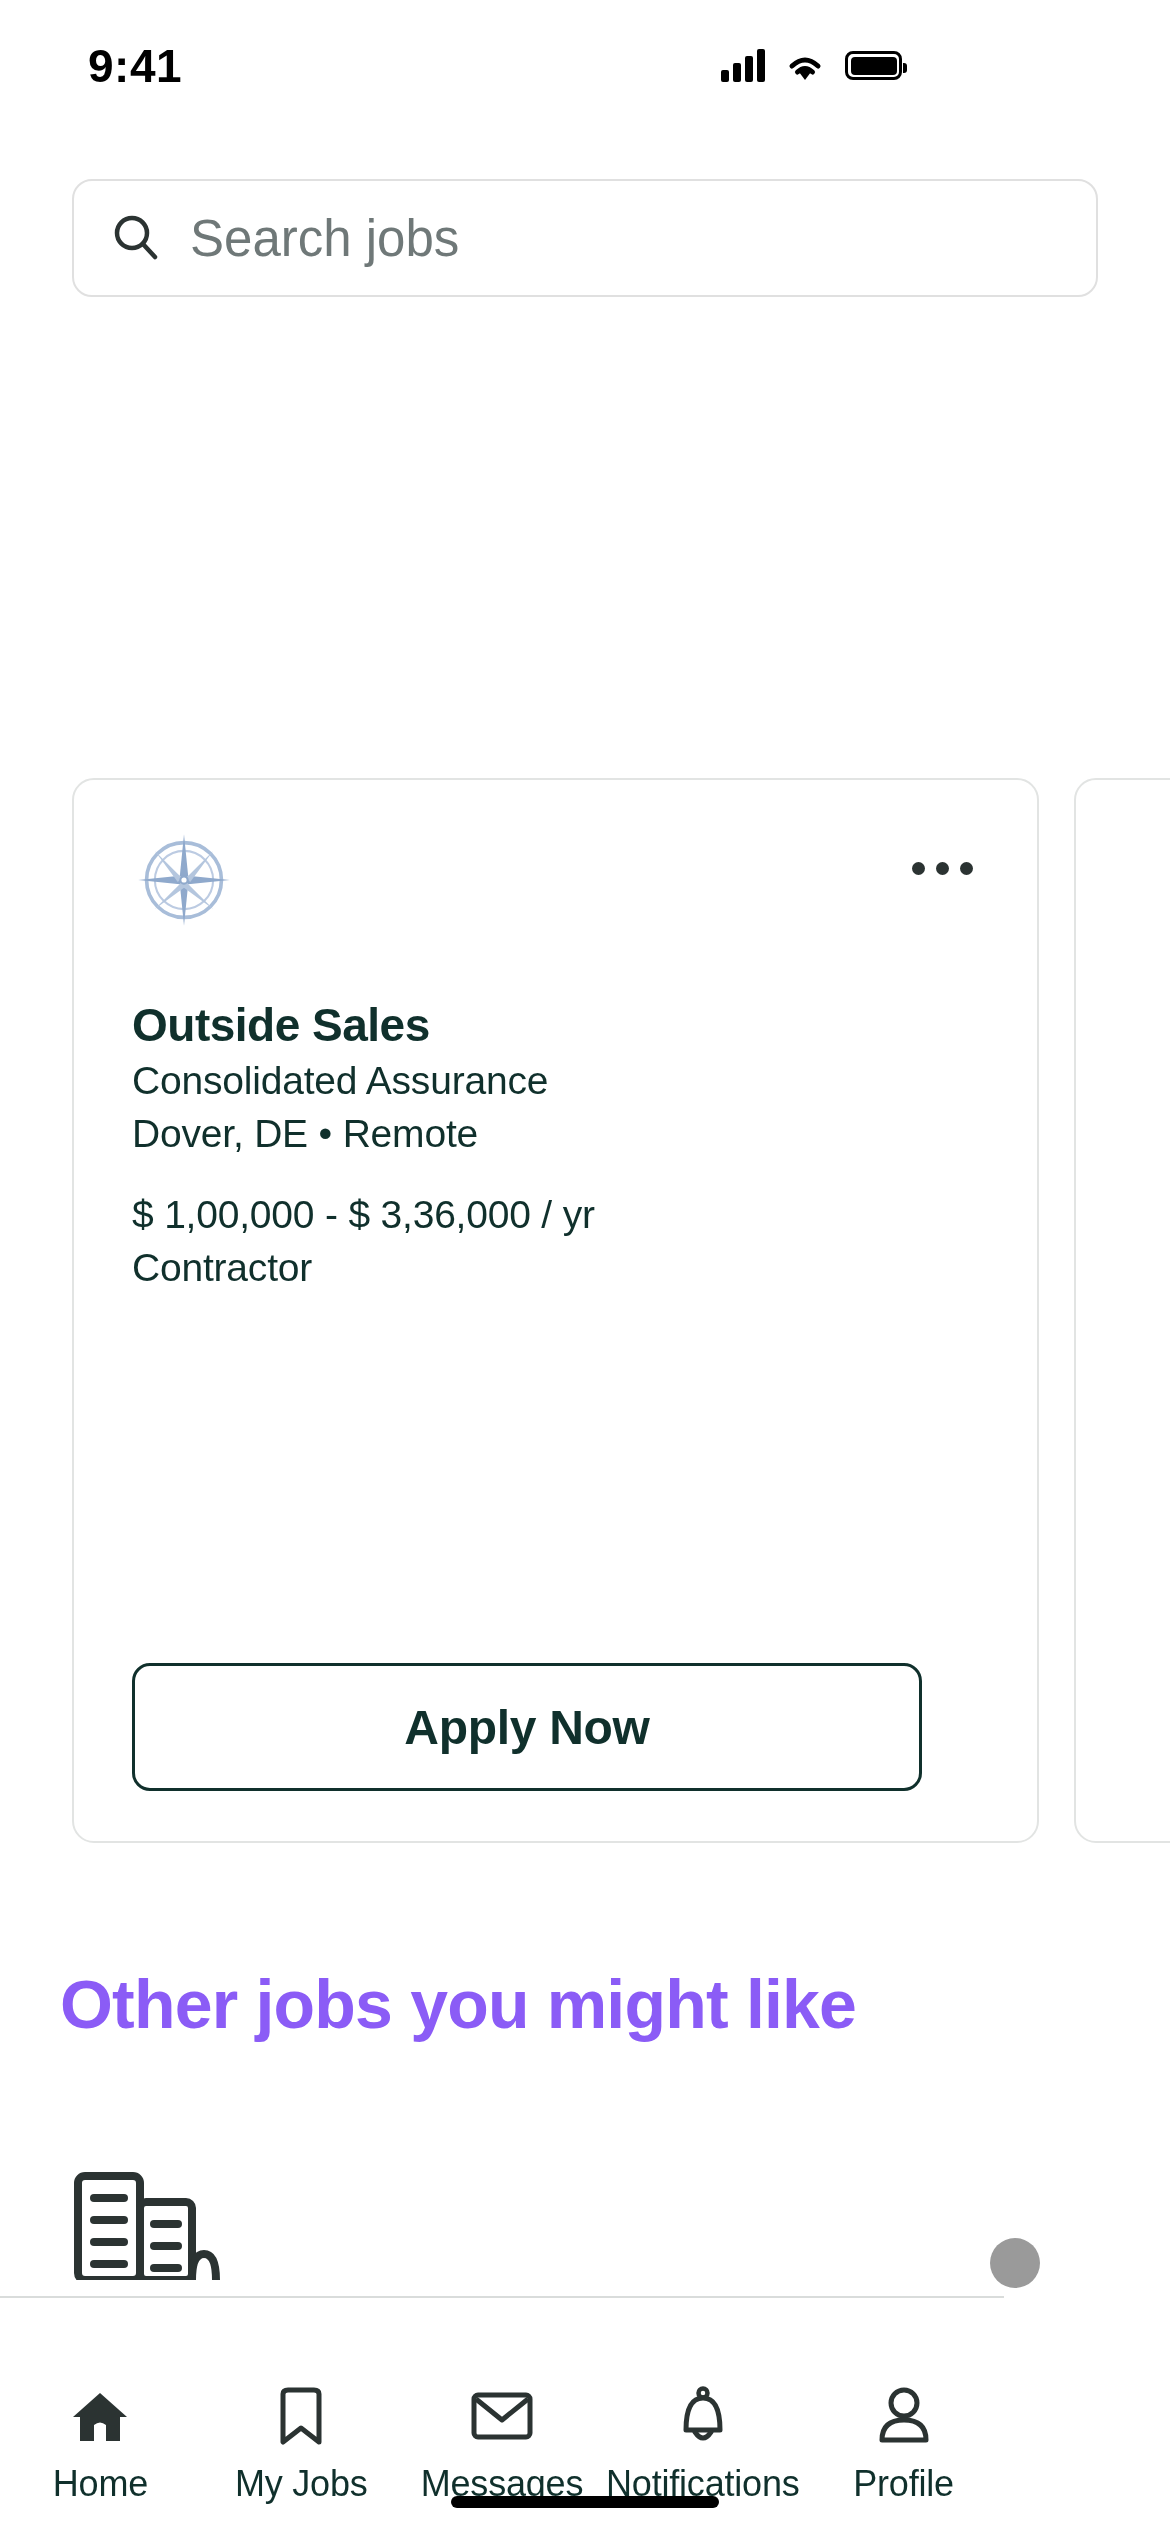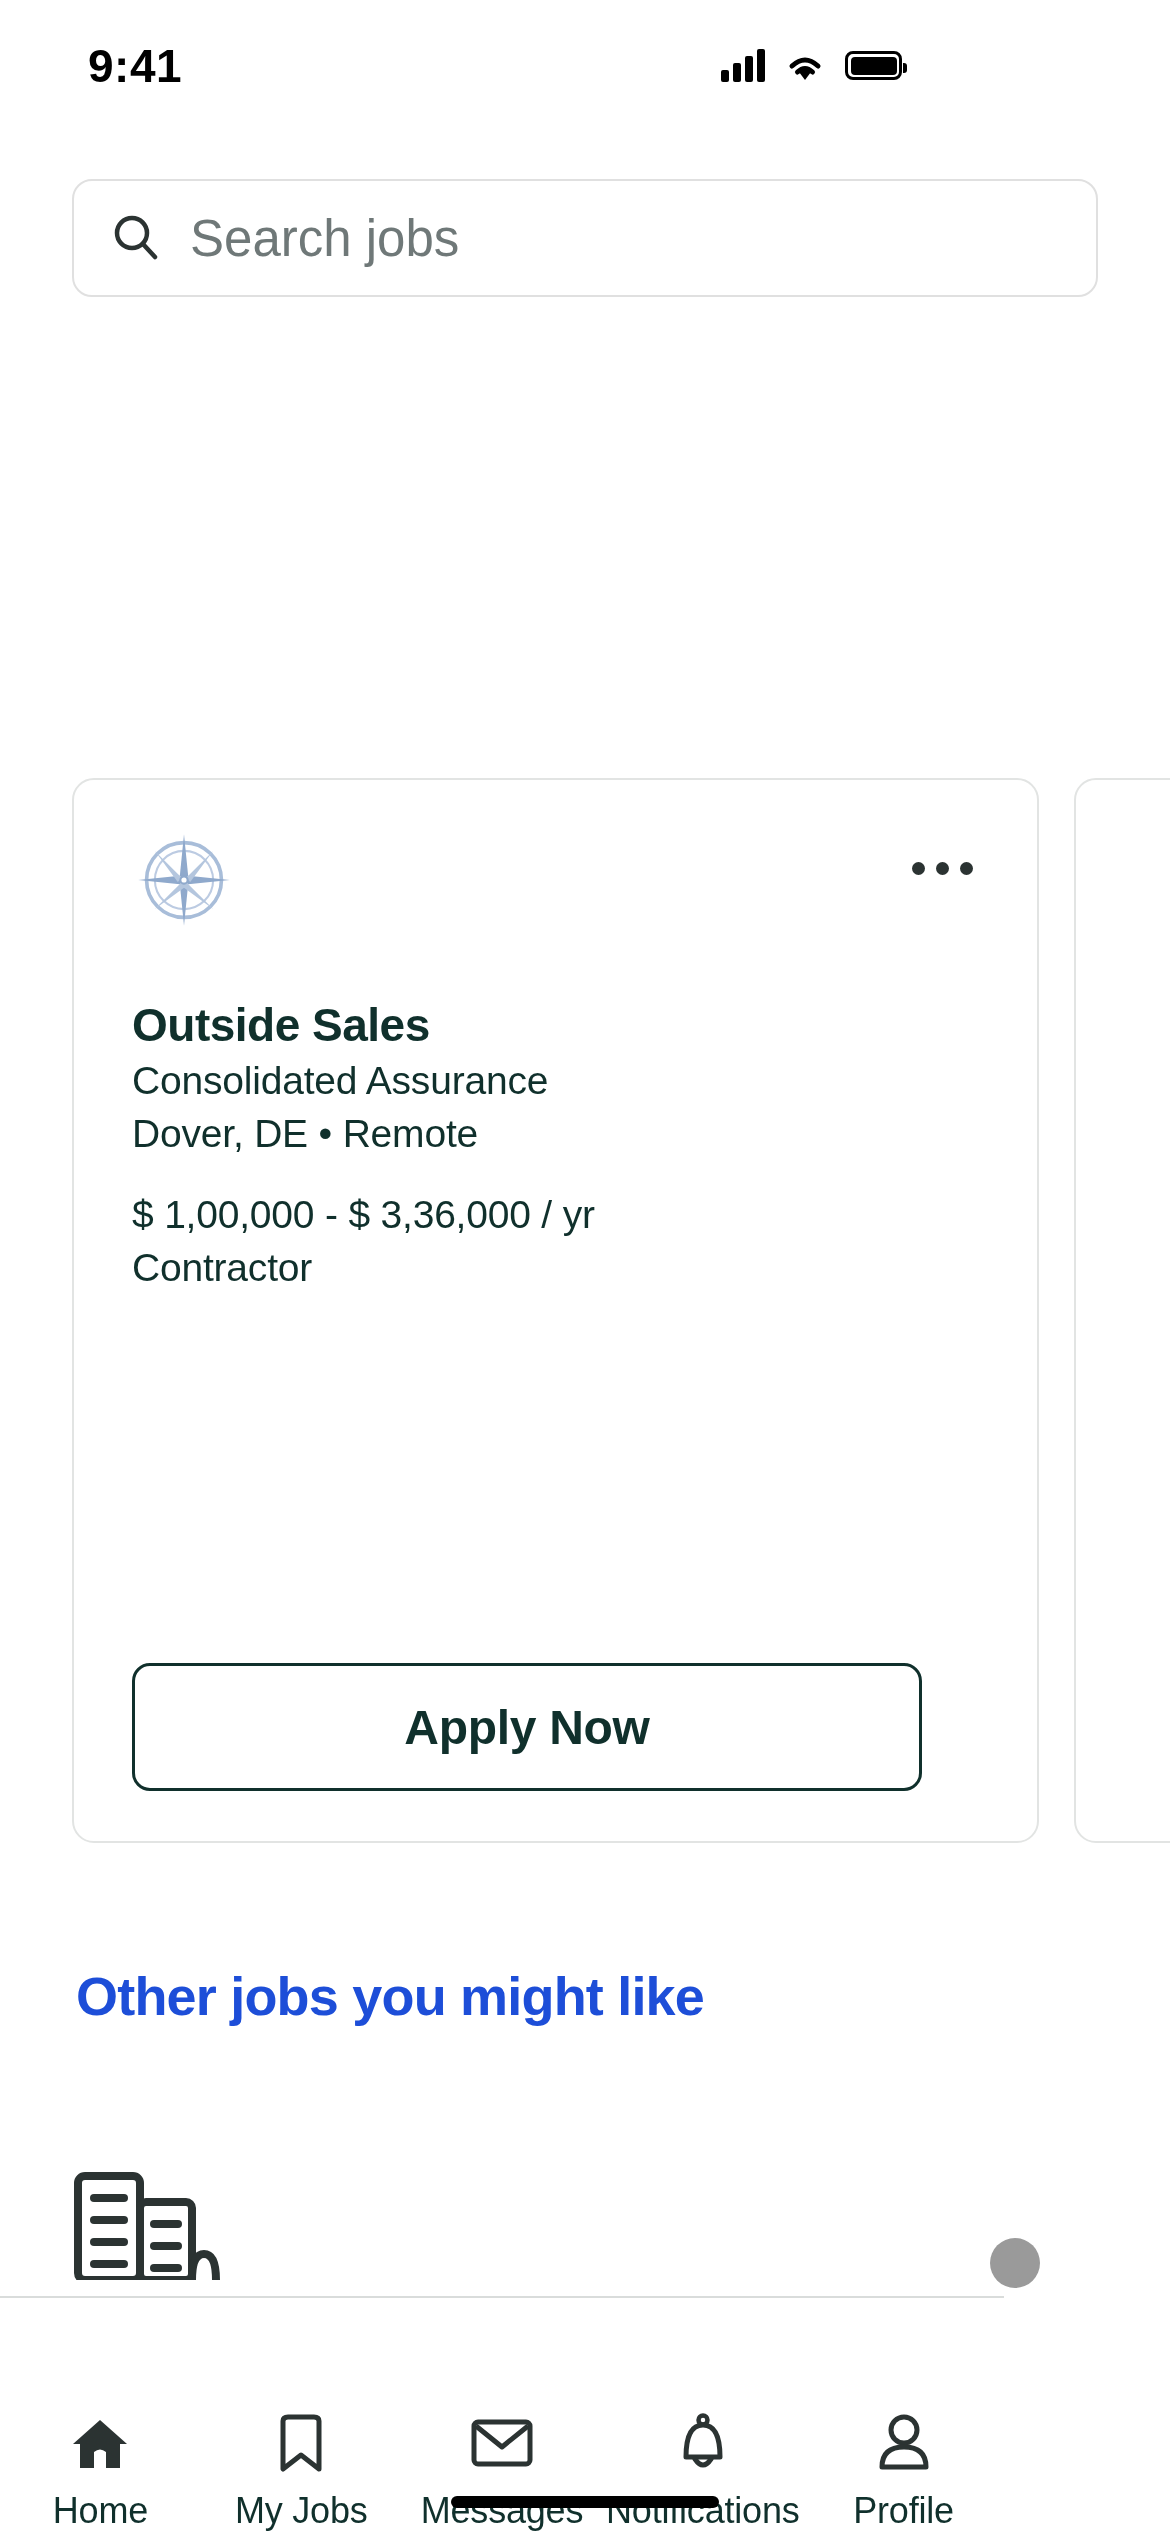--- a/index.html
+++ b/index.html
@@ -199,24 +199,24 @@
     font-size: 48px;
     font-weight: 700;
     color: #10302c;
     letter-spacing: -0.3px;
     cursor: pointer;
   }
 
   
   .other-title {
     position: absolute;
-    top: 1965px; left: 76px;
-    font-size: 54px;
+    top: 1965px; left: 60px;
+    font-size: 68px;
     font-weight: 700;
-    color: #1d4ed8;
+    color: #8b5cf6;
     letter-spacing: -0.8px;
   }
 
   .next-card-icon {
     position: absolute;
     top: 2160px; left: 72px;
     width: 160px; height: 120px;
   }
   .scroll-dot {
     position: absolute;
@@ -228,21 +228,21 @@
 
   
   .bottom-nav {
     position: absolute;
     left: 0; bottom: 0;
     width: 1004px;
     height: 236px;
     background: #ffffff;
     border-top: 2px solid #d9dcdb;
     display: flex;
-    align-items: flex-end;
+    align-items: center;
     padding-top: 60px;
   }
   .nav-item {
     flex: 1;
     display: flex;
     flex-direction: column;
     align-items: center;
     gap: 16px;
     cursor: pointer;
   }

